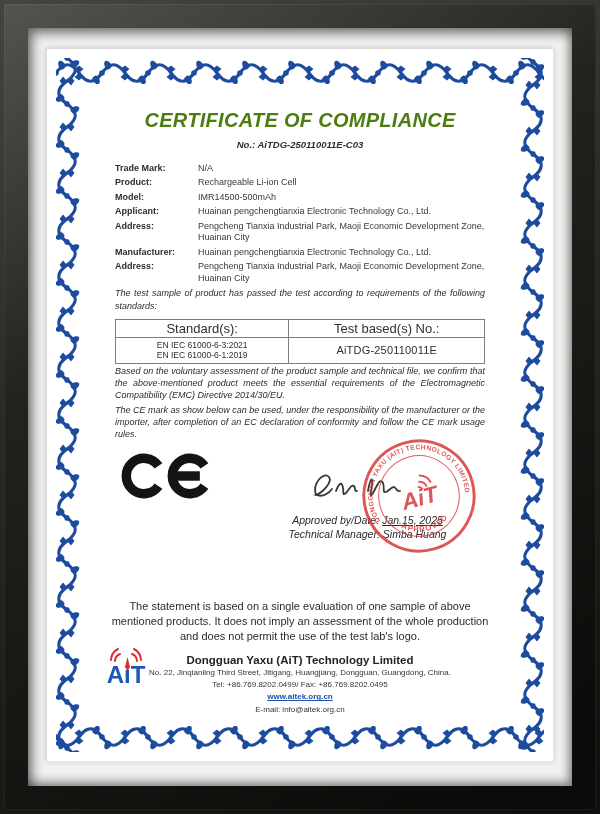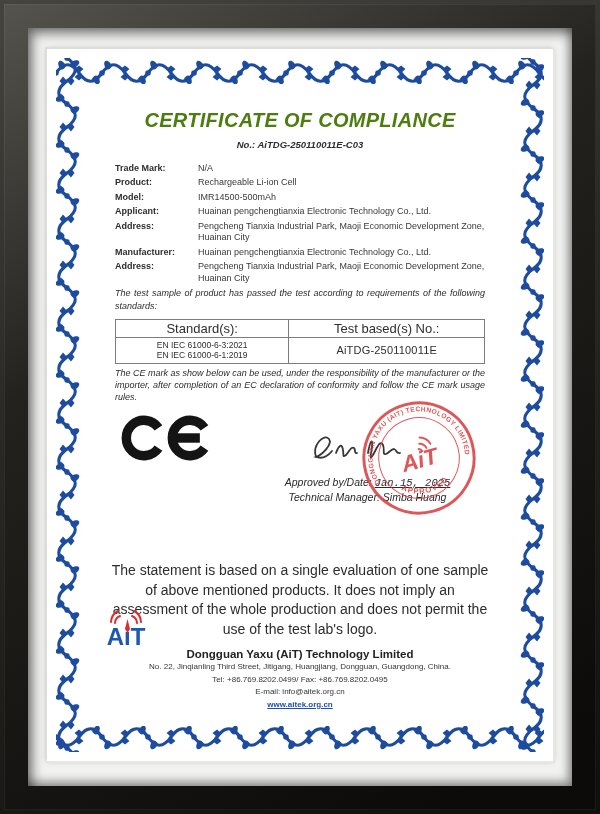--- a/index.html
+++ b/index.html
@@ -30,25 +30,25 @@
   table.std th{font-size:13px;height:15px;}
   td.stdcell{font-size:8.5px;line-height:1.25;height:26px;}
   td.repcell{font-size:11px;letter-spacing:.2px;}
   .col-std{width:47%;}.col-rep{width:53%;}
   .ce-sign{position:relative;height:140px;margin-top:16px;}
   .ce-svg{position:absolute;left:6px;top:-4px;}
   .sign-block{position:absolute;right:-8px;top:4px;width:255px;height:136px;}
   .sig-svg{position:absolute;left:70px;top:0;z-index:1;}
   .approve-lines{position:absolute;left:0;right:8px;top:52px;text-align:center;
     font-style:italic;font-size:10.5px;line-height:1.35;color:#2a2a2c;z-index:1;}
-  .u{text-decoration:underline;font-family:Liberation Mono, monospace;}
+  .u{text-decoration:underline;}
   .lbl{margin-right:3px;margin-left:12px;}
   .stamp-svg{position:absolute;left:122px;top:-24px;z-index:2;opacity:.85;}
   .footer{position:relative;margin-top:2px;text-align:center;}
-  .disclaimer{font-size:14px;line-height:1.4;margin:0 -8px;color:#2c2c2e;}
+  .disclaimer{font-size:11px;line-height:1.4;margin:0 -8px;color:#2c2c2e;}
   .company{margin-top:9px;font-size:11.5px;font-weight:bold;color:#232325;}
   .small-line{margin-top:2px;font-size:8px;line-height:1.3;color:#343436;text-align:center;}
   .weblink{font-weight:bold;text-decoration:underline;}
   .logo-svg{position:absolute;left:-16px;top:46px;}
 </style>
 </head>
 <body>
 
 <div class="photo">
   <div class="frame"></div>
@@ -127,20 +127,21 @@
         <tr>
           <td class="stdcell">
             <div>EN IEC 61000-6-3:2021</div>
             <div>EN IEC 61000-6-1:2019</div>
           </td>
           <td class="repcell">AiTDG-250110011E</td>
         </tr>
       </tbody>
         </table>
 
+      <p class="just">Based on the voluntary assessment of the product sample and technical file, we confirm that the above-mentioned product meets the essential requirements of the Electromagnetic Compatibility (EMC) Directive 2014/30/EU.</p>
       <p class="just para2">The CE mark as show below can be used, under the responsibility of the manufacturer or the importer, after completion of an EC declaration of conformity and follow the CE mark usage rules.</p>
 
       <div class="ce-sign">
 
         <svg class="ce-svg" width="92" height="46" viewBox="0 0 112 56" aria-hidden="true">
           <g fill="none" stroke="#141414" stroke-width="11.5">
             <path d="M45.6,15.7 A21.5,21.5 0 1 0 45.6,40.3"></path>
             <path d="M101.6,15.7 A21.5,21.5 0 1 0 101.6,40.3"></path>
             <path d="M67,28 H96"></path>
           </g>
@@ -188,22 +189,22 @@
             </g>
           </svg>
         </div>
       </div>
 
       <div class="footer">
         <p class="disclaimer">The statement is based on a single evaluation of one sample of above mentioned products. It does not imply an assessment of the whole production and does not permit the use of the test lab's logo.</p>
         <div class="company">Dongguan Yaxu (AiT) Technology Limited</div>
         <div class="small-line">No. 22, Jinqianling Third Street, Jitigang, Huangjiang, Dongguan, Guangdong, China.</div>
         <div class="small-line">Tel: +86.769.8202.0499/ Fax: +86.769.8202.0495</div>
+        <div class="small-line weblink" style="color:#1d4fae">www.aitek.org.cn</div>
         <div class="small-line">E-mail: info@aitek.org.cn</div>
-        <div class="small-line weblink" style="color:#1d4fae">www.aitek.org.cn</div>
 
         <svg class="logo-svg" width="54" height="44" viewBox="0 0 54 44" aria-hidden="true">
           <g fill="none" stroke="#e02c2c" stroke-width="2" stroke-linecap="round">
             <path d="M12,15 A13,13 0 0 1 19,4"></path>
             <path d="M16,16 A8,8 0 0 1 21,9"></path>
             <path d="M42,15 A13,13 0 0 0 35,4"></path>
             <path d="M38,16 A8,8 0 0 0 33,9"></path>
           </g>
           <text x="27" y="38" text-anchor="middle" font-family="Liberation Sans, sans-serif" font-size="24" font-weight="bold" fill="#1c57b0">AiT</text>
           <polygon points="26,22 28.5,12 31,22 28.5,26" fill="#e02c2c"></polygon>

